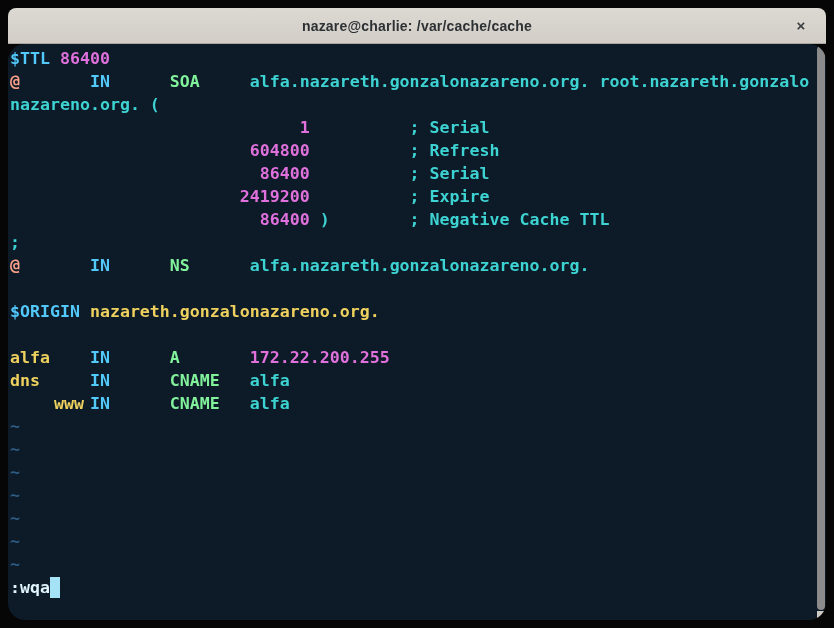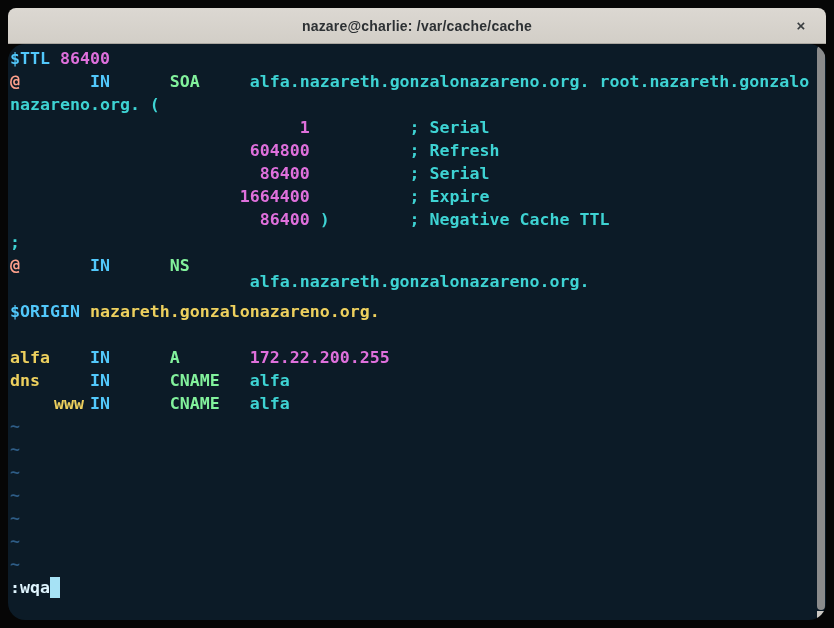--- a/index.html
+++ b/index.html
@@ -107,24 +107,24 @@
     <button class="close-btn">×</button>
   </div>
   <div class="terminal">
     <div class="term-content">
         <div class="term-row"><span class="seg seg-blue" style="left: 0ch;">$TTL</span><span class="seg seg-magenta" style="left: 5ch;">86400</span></div>
         <div class="term-row"><span class="seg seg-orange" style="left: 0ch;">@</span><span class="seg seg-blue" style="left: 8ch;">IN</span><span class="seg seg-green" style="left: 16ch;">SOA</span><span class="seg seg-cyan" style="left: 24ch;">alfa.nazareth.gonzalonazareno.org. root.nazareth.gonzalo</span></div>
         <div class="term-row"><span class="seg seg-cyan" style="left: 0ch;">nazareno.org. (</span></div>
         <div class="term-row"><span class="seg seg-magenta" style="left: 29ch;">1</span><span class="seg seg-cyan" style="left: 40ch;">; Serial</span></div>
         <div class="term-row"><span class="seg seg-magenta" style="left: 24ch;">604800</span><span class="seg seg-cyan" style="left: 40ch;">; Refresh</span></div>
         <div class="term-row"><span class="seg seg-magenta" style="left: 25ch;">86400</span><span class="seg seg-cyan" style="left: 40ch;">; Serial</span></div>
-        <div class="term-row"><span class="seg seg-magenta" style="left: 23ch;">1664400</span><span class="seg seg-cyan" style="left: 40ch;">; Expire</span></div>
+        <div class="term-row"><span class="seg seg-magenta" style="left: 23ch;">2419200</span><span class="seg seg-cyan" style="left: 40ch;">; Expire</span></div>
         <div class="term-row"><span class="seg seg-magenta" style="left: 25ch;">86400</span><span class="seg seg-cyan" style="left: 31ch;">)</span><span class="seg seg-cyan" style="left: 40ch;">; Negative Cache TTL</span></div>
         <div class="term-row"><span class="seg seg-cyan" style="left: 0ch;">;</span></div>
-        <div class="term-row"><span class="seg seg-orange" style="left: 0ch;">@</span><span class="seg seg-blue" style="left: 8ch;">IN</span><span class="seg seg-green" style="left: 16ch;">NS</span><span class="seg seg-cyan" style="left: 24ch; margin-top: 16px;">alfa.nazareth.gonzalonazareno.org.</span></div>
+        <div class="term-row"><span class="seg seg-orange" style="left: 0ch;">@</span><span class="seg seg-blue" style="left: 8ch;">IN</span><span class="seg seg-green" style="left: 16ch;">NS</span><span class="seg seg-cyan" style="left: 24ch;">alfa.nazareth.gonzalonazareno.org.</span></div>
         <div class="term-row"></div>
         <div class="term-row"><span class="seg seg-blue" style="left: 0ch;">$ORIGIN</span><span class="seg seg-yellow" style="left: 8ch;">nazareth.gonzalonazareno.org.</span></div>
         <div class="term-row"></div>
         <div class="term-row"><span class="seg seg-yellow" style="left: 0ch;">alfa</span><span class="seg seg-blue" style="left: 8ch;">IN</span><span class="seg seg-green" style="left: 16ch;">A</span><span class="seg seg-magenta" style="left: 24ch;">172.22.200.255</span></div>
         <div class="term-row"><span class="seg seg-yellow" style="left: 0ch;">dns</span><span class="seg seg-blue" style="left: 8ch;">IN</span><span class="seg seg-green" style="left: 16ch;">CNAME</span><span class="seg seg-cyan" style="left: 24ch;">alfa</span></div>
         <div class="term-row"><span class="seg seg-yellow" style="left: 0ch; margin-left: 44px;">www</span><span class="seg seg-blue" style="left: 8ch;">IN</span><span class="seg seg-green" style="left: 16ch;">CNAME</span><span class="seg seg-cyan" style="left: 24ch;">alfa</span></div>
         <div class="term-row"><span class="seg seg-tilde" style="left: 0ch;">~</span></div>
         <div class="term-row"><span class="seg seg-tilde" style="left: 0ch;">~</span></div>
         <div class="term-row"><span class="seg seg-tilde" style="left: 0ch;">~</span></div>
         <div class="term-row"><span class="seg seg-tilde" style="left: 0ch;">~</span></div>

